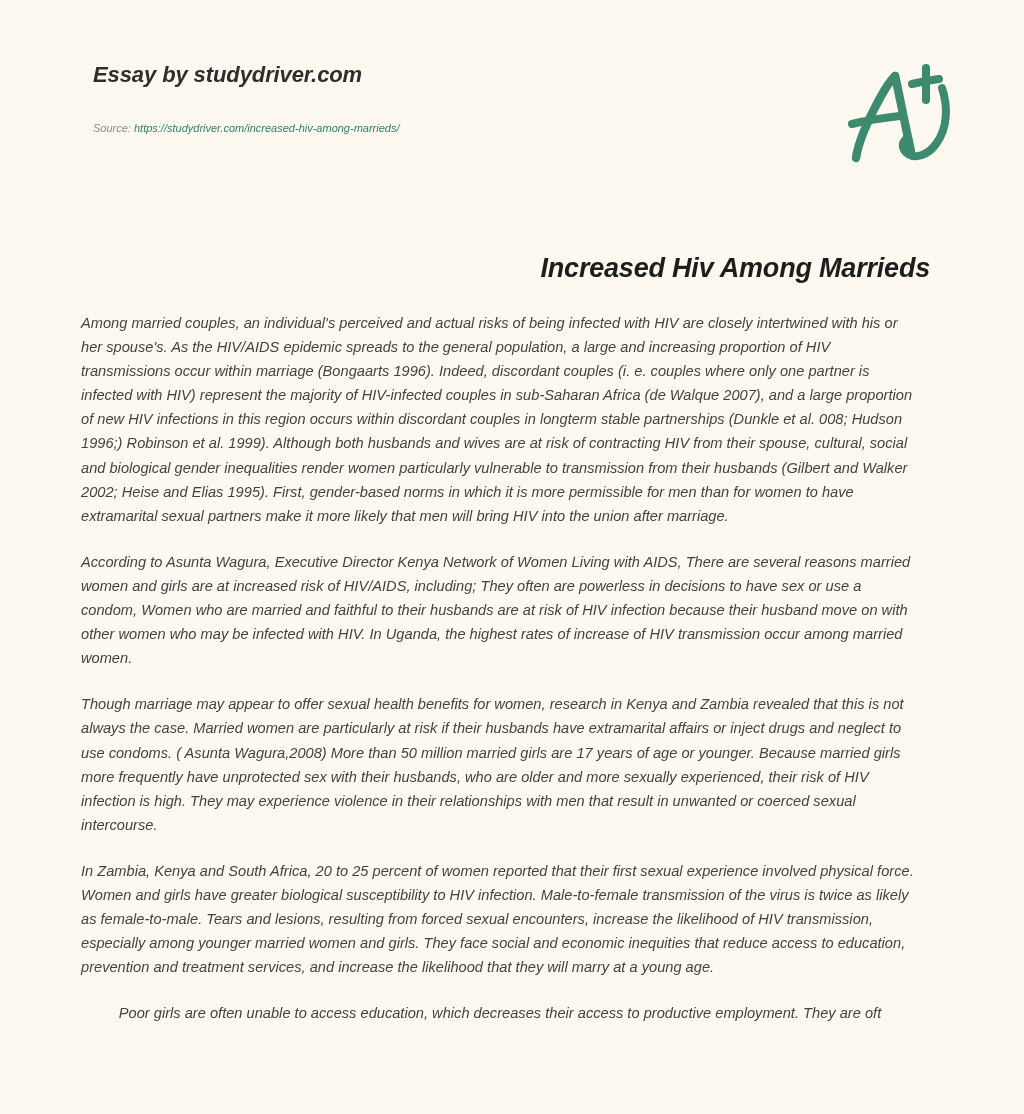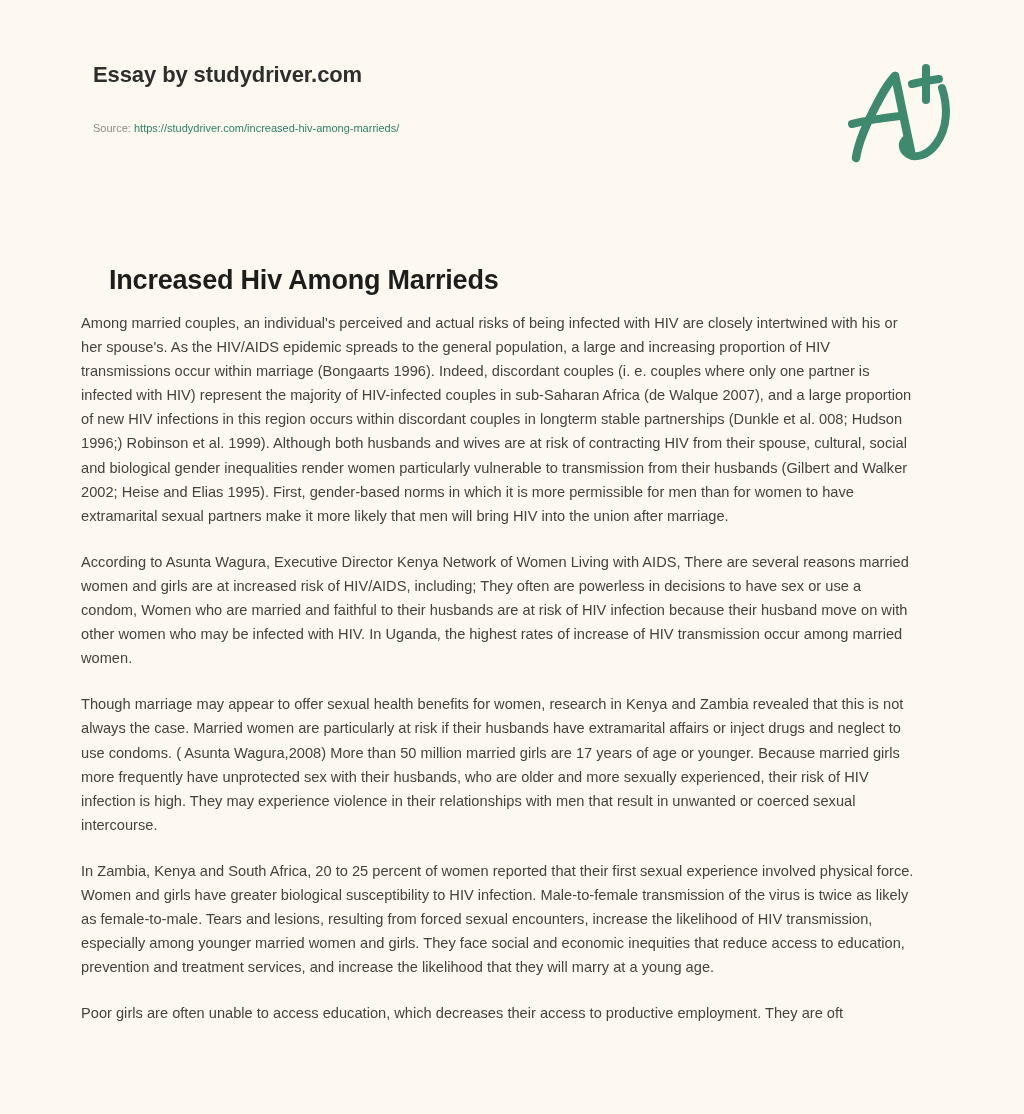--- a/index.html
+++ b/index.html
@@ -16,20 +16,21 @@
     overflow: hidden;
     position: relative;
   }
 
   .page {
     position: absolute;
     top: 0; left: 0;
     width: 1024px;
     height: 1114px;
     padding: 0;
+    font-style: italic;
   }
 
   
   .header {
     position: absolute;
     top: 62px;
     left: 93px;
     right: 70px;
     height: 110px;
   }
@@ -72,40 +73,42 @@
   .doc-title {
     position: absolute;
     top: 248px;
     left: 93px;
     right: 90px;
     font-size: 27px;
     font-weight: bold;
     letter-spacing: -0.2px;
     color: #1d1d1b;
     line-height: 1.25;
-    margin: 16px;
+    margin: 4px;
+    text-align: right;
   }
 
   
   .body-copy {
     position: absolute;
     top: 311px;
     left: 81px;
     width: 838px;
   }
   .body-copy p {
     margin: 0 0 22px 0;
     font-size: 14.6px;
     line-height: 24.1px;
     color: #44433f;
     text-align: left;
     letter-spacing: 0.02px;
   }
   .body-copy p:last-child {
     margin-bottom: 16px;
+    text-align: center;
   }
 </style>
 </head>
 <body>
 
 <div class="page">
 
   <div class="header">
     <div class="brand-line">Essay by studydriver.com</div>
     <div class="source-line">

